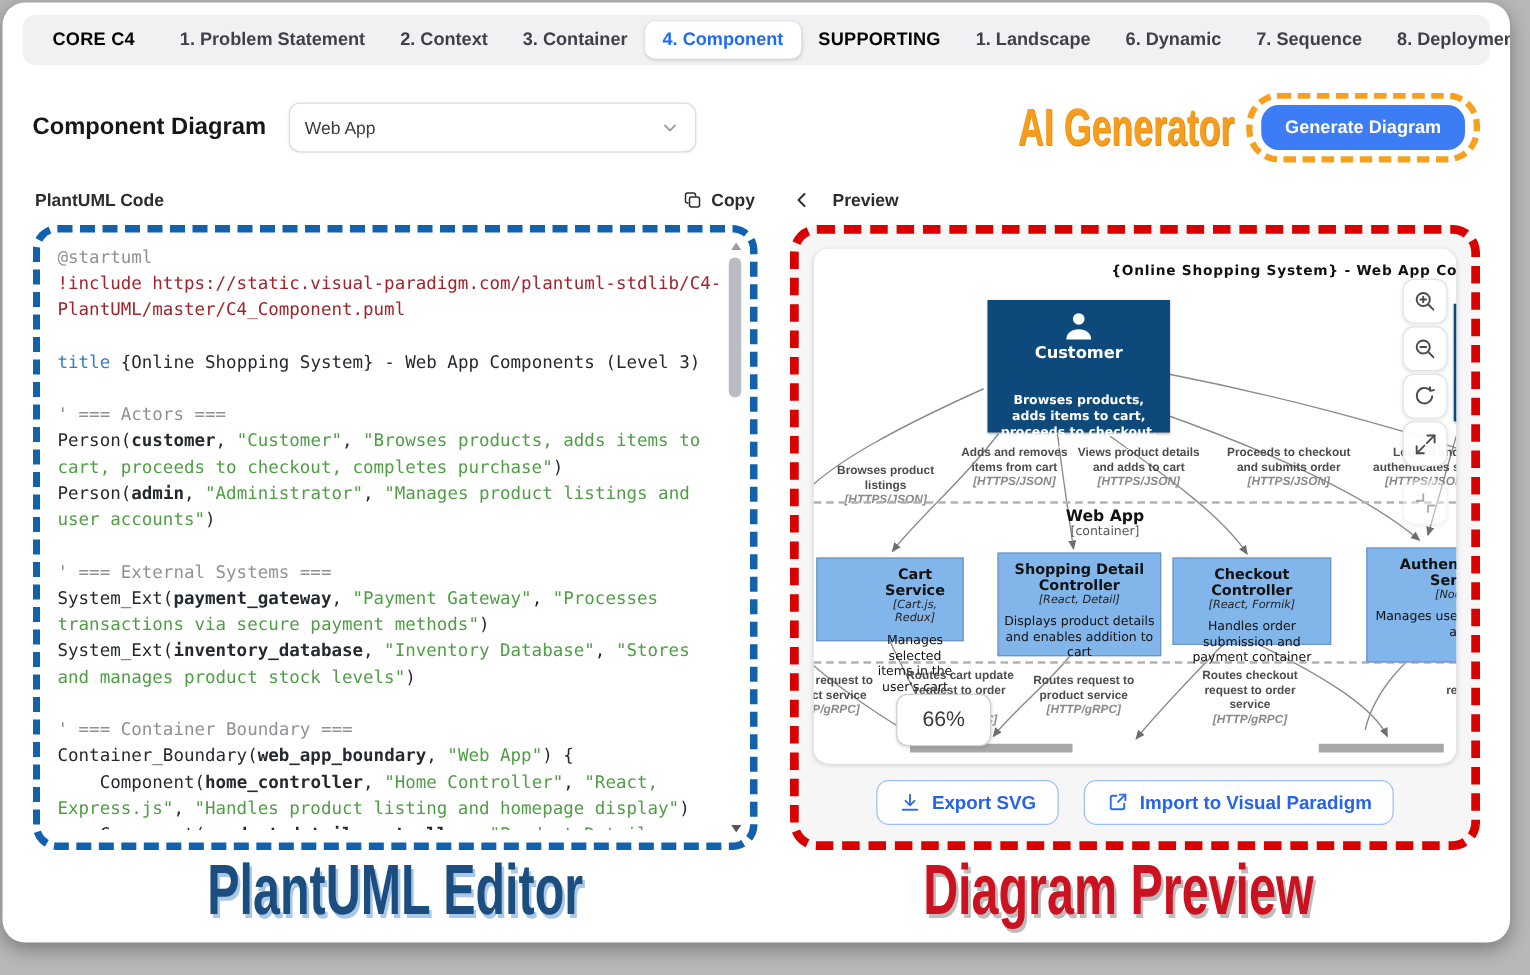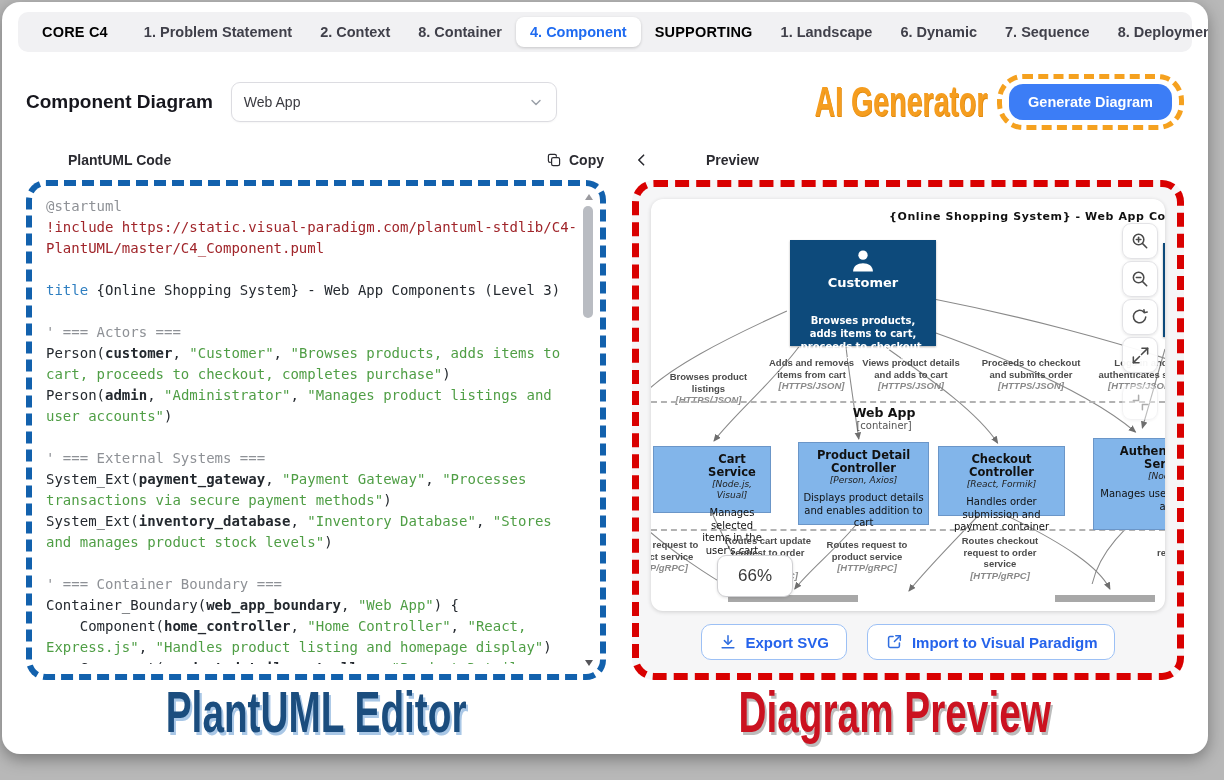--- a/index.html
+++ b/index.html
@@ -18,21 +18,21 @@
   .spacer{flex:1;}
   .big-label{font-weight:700;display:inline-block;transform:scaleX(.68);white-space:nowrap;line-height:1;}
   .ai-label{font-size:42px;color:#f59d1f;transform-origin:right center;text-shadow:1px 1px 0 #e18a0e;}
   .gen-wrap{margin-left:10px;border:5px dashed #f5a11f;border-radius:26px;padding:5px 7px;}
   .gen-btn{background:#3c7df6;color:#fff;border:none;font-size:14.5px;font-weight:600;padding:10px 19px;border-radius:14px;cursor:pointer;font-family:inherit;}
   
   .panels{margin:0 24px;display:flex;gap:26px;}
   .col-left{width:580px;flex:none;display:flex;flex-direction:column;}
   .col-right{flex:1;display:flex;flex-direction:column;}
   .panel-head{display:flex;align-items:center;margin:20px 2px 10px;height:20px;}
-  .panel-title{font-size:14px;font-weight:700;color:#2b2b31;margin-left:40px;}
+  .panel-title{font-size:14px;font-weight:700;color:#2b2b31;}
   .copy-btn{margin-left:auto;display:flex;align-items:center;gap:7px;font-size:14px;font-weight:700;color:#2b2b31;cursor:pointer;}
   .back-ic{margin-right:16px;display:flex;cursor:pointer;}
   
   .editor-box{border:6px dashed #1261ad;border-radius:20px;height:500px;box-sizing:border-box;background:#fff;position:relative;overflow:hidden;}
   .code{position:absolute;inset:10px 22px 10px 14px;font-family:"DejaVu Sans Mono","Liberation Mono",monospace;font-size:14px;line-height:21px;color:#24292f;overflow:hidden;white-space:pre-wrap;word-wrap:break-word;}
   .tk-c{color:#8e9196;} .tk-m{color:#a0252a;} .tk-k{color:#2f7fc1;} .tk-g{color:#4f9e45;} .tk-b{color:#24292f;font-weight:700;} .tk-d{color:#24292f;}
   .scrollbar{position:absolute;top:6px;bottom:6px;right:5px;width:13px;}
   .sb-up,.sb-dn{position:absolute;left:3px;width:0;height:0;border-left:4px solid transparent;border-right:4px solid transparent;}
   .sb-up{top:2px;border-bottom:6px solid #9a9a9f;}
   .sb-dn{bottom:2px;border-top:6px solid #55555a;}
@@ -68,21 +68,21 @@
 </head>
 <body>
 
 <div class="card">
 
   <div class="navbar" id="navbar">
       <div class="nav-group">CORE C4</div>
       <div class="nav-divider"></div>
       <div class="nav-item">1. Problem Statement</div>
       <div class="nav-item">2. Context</div>
-      <div class="nav-item">8. Container</div>
+      <div class="nav-item">3. Container</div>
       <div class="nav-item active">4. Component</div>
       <div class="nav-group">SUPPORTING</div>
       <div class="nav-item">1. Landscape</div>
       <div class="nav-item">6. Dynamic</div>
       <div class="nav-item">7. Sequence</div>
       <div class="nav-item">8. Deployment</div>
     </div>
 
   <div class="toolbar">
     <div class="page-title">Component Diagram</div>
@@ -176,26 +176,26 @@
             <div class="edge-lbl" style="left: 326px; top: 158px; width: 108px;">Proceeds to checkout<br>and submits order<br><span class="edge-proto">[HTTPS/JSON]</span></div>
             <div class="edge-lbl" style="left: 440px; top: 158px; width: 100px;">Logs in and<br>authenticates sess<br><span class="edge-proto">[HTTPS/JSON]</span></div>
             <div class="dashline" style="top: 202px;"></div>
             <div class="dashline" style="top: 330px;"></div>
             <div class="dg" style="left: 160px; top: 206px; width: 146px; text-align: center;">
               <div style="font-size:12.5px;font-weight:700;color:#111;">Web App</div>
               <div style="font-size:10px;color:#555;">[container]</div>
             </div>
             <div class="dg node-comp" style="left: 2px; top: 247px; width: 118px; height: 67px; padding-left: 44px;">
               <div class="comp-name">Cart Service</div>
-              <div class="comp-tech">[Node.js, Visual]</div>
+              <div class="comp-tech">[Cart.js, Redux]</div>
               <div class="comp-desc">Manages selected items in the user's cart</div>
             </div>
             <div class="dg node-comp" style="left: 147px; top: 243px; width: 131px; height: 83px;">
-              <div class="comp-name">Product Detail Controller</div>
-              <div class="comp-tech">[Person, Axios]</div>
+              <div class="comp-name">Shopping Detail Controller</div>
+              <div class="comp-tech">[React, Detail]</div>
               <div class="comp-desc">Displays product details and enables addition to cart</div>
             </div>
             <div class="dg node-comp" style="left: 287px; top: 247px; width: 127px; height: 70px;">
               <div class="comp-name">Checkout Controller</div>
               <div class="comp-tech">[React, Formik]</div>
               <div class="comp-desc">Handles order submission and payment container</div>
             </div>
             <div class="dg node-comp" style="left: 442px; top: 239px; width: 150px; height: 92px;">
               <div class="comp-name">Authentication Service</div>
               <div class="comp-tech">[Node.js,</div>

